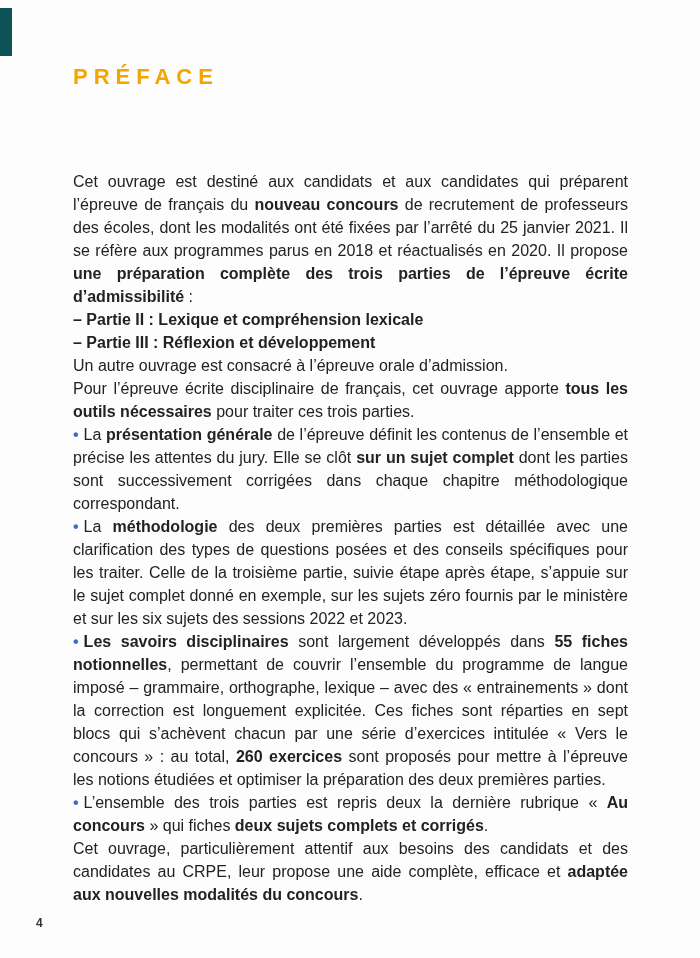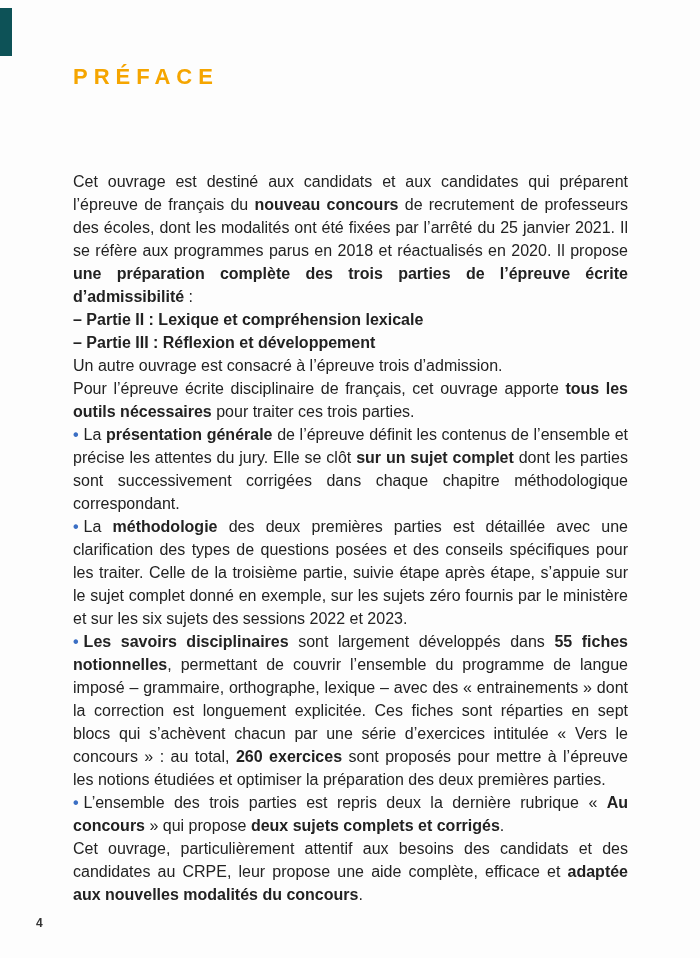--- a/index.html
+++ b/index.html
@@ -75,30 +75,30 @@
 <div class="page">
   <h1 class="page-title">PRÉFACE</h1>
 
   <div class="content">
 
     <p class="para"><span>Cet ouvrage est destiné aux candidats et aux candidates qui préparent l’épreuve de français du </span><strong>nouveau concours</strong><span> de recrutement de professeurs des écoles, dont les modalités ont été fixées par l’arrêté du 25 janvier 2021. Il se réfère aux programmes parus en 2018 et réactualisés en 2020. Il propose </span><strong>une préparation complète des trois parties de l’épreuve écrite d’admissibilité</strong><span> :</span></p>
 
     <p class="list-item"><strong>– Partie II : Lexique et compréhension lexicale</strong></p>
     <p class="list-item"><strong>– Partie III : Réflexion et développement</strong></p>
 
-    <p class="para after-list"><span>Un autre ouvrage est consacré à l’épreuve trois d’admission.</span></p>
+    <p class="para after-list"><span>Un autre ouvrage est consacré à l’épreuve orale d’admission.</span></p>
 
     <p class="para spacer-lg"><span>Pour l’épreuve écrite disciplinaire de français, cet ouvrage apporte </span><strong>tous les outils nécessaires</strong><span> pour traiter ces trois parties.</span></p>
 
     <p class="bullet-para"><span class="dot">•</span><span><span>La </span><strong>présentation générale</strong><span> de l’épreuve définit les contenus de l’ensemble et précise les attentes du jury. Elle se clôt </span><strong>sur un sujet complet</strong><span> dont les parties sont successivement corrigées dans chaque chapitre méthodologique correspondant.</span></span></p>
 
     <p class="bullet-para"><span class="dot">•</span><span><span>La </span><strong>méthodologie</strong><span> des deux premières parties est détaillée avec une clarification des types de questions posées et des conseils spécifiques pour les traiter. Celle de la troisième partie, suivie étape après étape, s’appuie sur le sujet complet donné en exemple, sur les sujets zéro fournis par le ministère et sur les six sujets des sessions 2022 et 2023.</span></span></p>
 
     <p class="bullet-para"><span class="dot">•</span><span><strong>Les savoirs disciplinaires</strong><span> sont largement développés dans </span><strong>55 fiches notionnelles</strong><span>, permettant de couvrir l’ensemble du programme de langue imposé – grammaire, orthographe, lexique – avec des « entrainements » dont la correction est longuement explicitée. Ces fiches sont réparties en sept blocs qui s’achèvent chacun par une série d’exercices intitulée « Vers le concours » : au total, </span><strong>260 exercices</strong><span> sont proposés pour mettre à l’épreuve les notions étudiées et optimiser la préparation des deux premières parties.</span></span></p>
 
-    <p class="bullet-para"><span class="dot">•</span><span><span>L’ensemble des trois parties est repris deux la dernière rubrique « </span><strong>Au concours</strong><span> » qui propose </span><strong>deux sujets complets et corrigés</strong><span>.</span></span></p>
+    <p class="bullet-para"><span class="dot">•</span><span><span>L’ensemble des trois parties est repris deux la dernière rubrique « </span><strong>Au concours</strong><span> » qui fiches </span><strong>deux sujets complets et corrigés</strong><span>.</span></span></p>
 
     <p class="para spacer-lg"><span>Cet ouvrage, particulièrement attentif aux besoins des candidats et des candidates au CRPE, leur propose une aide complète, efficace et </span><strong>adaptée aux nouvelles modalités du concours</strong><span>.</span></p>
 
   </div>
 </div>
 
 <div class="page-number">4</div>
 
 </body></html>

